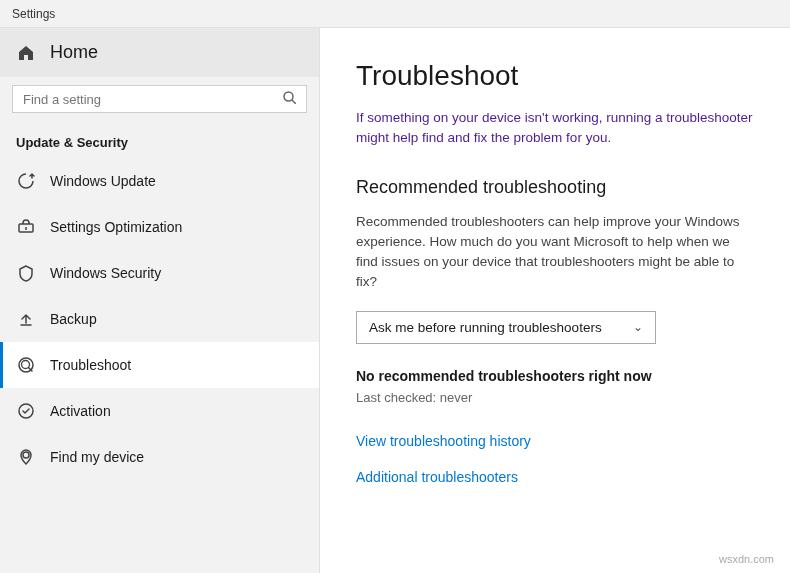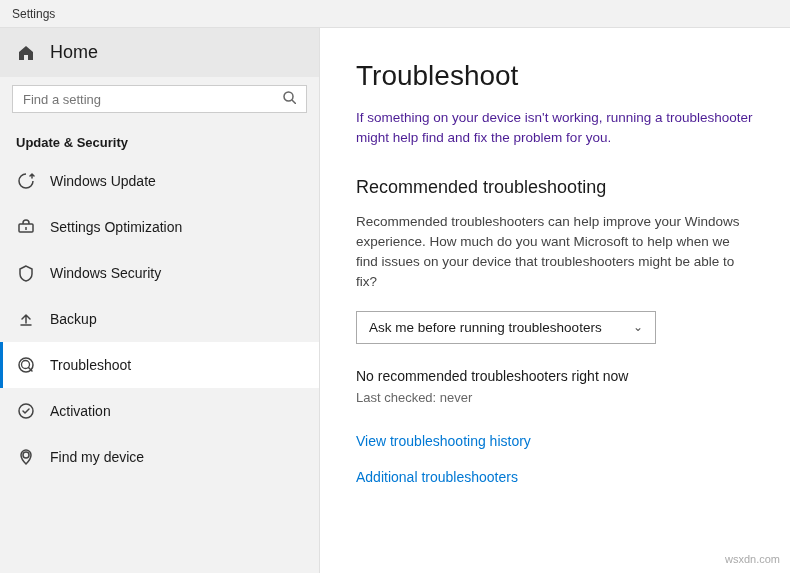--- a/index.html
+++ b/index.html
@@ -150,38 +150,38 @@
       color: #1a1a1a;
     }
     .dropdown-arrow {
       font-size: 12px;
       color: #555;
     }
     .no-troubleshooters {
       font-size: 14px;
       color: #1a1a1a;
       margin-bottom: 6px;
-      font-weight: 400;
+      font-weight: 700;
     }
     .last-checked {
       font-size: 13px;
       color: #666;
       margin-bottom: 28px;
     }
     .link-text {
       font-size: 14px;
       color: #0078d4;
       cursor: pointer;
       margin-bottom: 20px;
       display: block;
     }
     .watermark {
       position: fixed;
       bottom: 8px;
-      right: 10px;
+      right: 16px;
       font-size: 11px;
       color: #aaa;
     }
   </style>
 </head>
 <body>
 
 <div class="title-bar">
   <span>Settings</span>
 </div>

